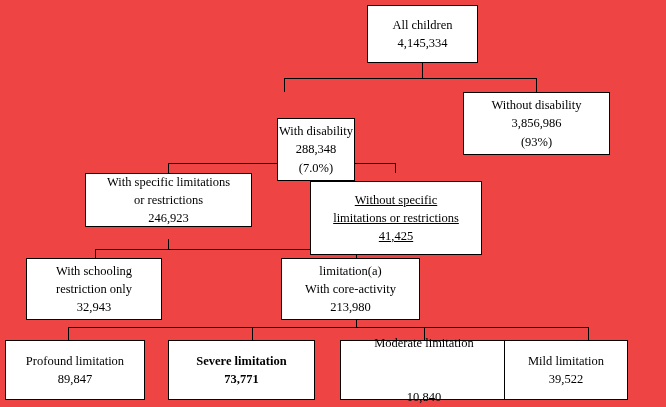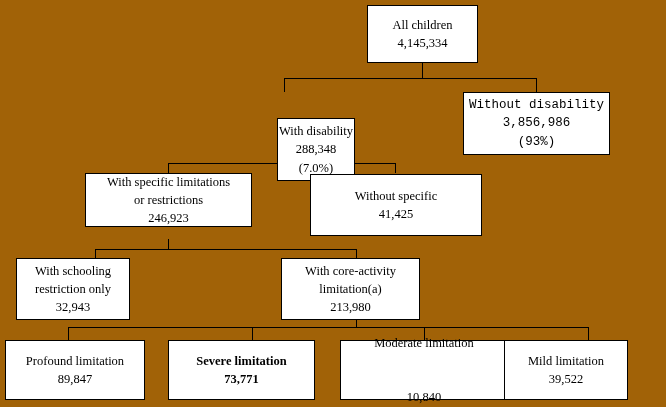--- a/index.html
+++ b/index.html
@@ -4,21 +4,21 @@
 <style>
   html, body {
     margin: 0;
     padding: 0;
     background: #ffffff;
   }
   #chart-root {
     position: relative;
     width: 666px;
     height: 407px;
-    background: #a16207;
+    background: #ef4444;
     font-family: "Liberation Serif", "DejaVu Serif", serif;
     overflow: hidden;
   }
   .node {
     position: absolute;
     box-sizing: border-box;
     border: 1px solid #000000;
     background: #ffffff;
     display: flex;
     flex-direction: column;
@@ -56,56 +56,57 @@
   <div class="connector h" style="left:284px; top:78px; width:253px;"></div>
   <div class="connector v" style="left:284px; top:78px; height:14px;"></div>
   <div class="connector v" style="left:536px; top:78px; height:14px;"></div>
 
   <div class="node" style="left:277px; top:92px; width:78px; height:63px;margin-top:26px;">
     <span class="ln">With disability</span>
     <span class="ln">288,348</span>
     <span class="ln">(7.0%)</span>
   </div>
 
-  <div class="node" style="left:463px; top:92px; width:147px; height:63px;font-family:Liberation Mono, monospace;">
+  <div class="node" style="left:463px; top:92px; width:147px; height:63px;">
     <span class="ln">Without disability</span>
     <span class="ln">3,856,986</span>
     <span class="ln">(93%)</span>
   </div>
 
   <div class="connector v" style="left:316px; top:155px; height:8px;"></div>
   <div class="connector h" style="left:168px; top:163px; width:228px;"></div>
   <div class="connector v" style="left:168px; top:163px; height:10px;"></div>
   <div class="connector v" style="left:395px; top:163px; height:10px;"></div>
 
   <div class="node" style="left:85px; top:173px; width:167px; height:54px;">
     <span class="ln">With specific limitations</span>
     <span class="ln">or restrictions</span>
     <span class="ln">246,923</span>
   </div>
 
-  <div class="node" style="left:310px; top:174px; width:172px; height:62px;">
+  <div class="node" style="left:310px; top:181px; width:172px; height:74px;text-decoration:underline;">
     <span class="ln">Without specific</span>
+    <span class="ln">limitations or restrictions</span>
     <span class="ln">41,425</span>
   </div>
 
   <div class="connector v" style="left:168px; top:239px; height:10px;"></div>
   <div class="connector h" style="left:95px; top:249px; width:262px;"></div>
   <div class="connector v" style="left:95px; top:249px; height:9px;"></div>
   <div class="connector v" style="left:356px; top:249px; height:9px;"></div>
 
-  <div class="node" style="left:16px; top:258px; width:114px; height:62px;">
+  <div class="node" style="left:26px; top:258px; width:136px; height:62px;">
     <span class="ln">With schooling</span>
     <span class="ln">restriction only</span>
     <span class="ln">32,943</span>
   </div>
 
   <div class="node" style="left:281px; top:258px; width:139px; height:62px;">
+    <span class="ln">limitation(a)</span>
     <span class="ln">With core-activity</span>
-    <span class="ln">limitation(a)</span>
     <span class="ln">213,980</span>
   </div>
 
   <div class="connector v" style="left:356px; top:320px; height:7px;"></div>
   <div class="connector h" style="left:68px; top:327px; width:520px;"></div>
   <div class="connector v" style="left:68px; top:327px; height:13px;"></div>
   <div class="connector v" style="left:252px; top:327px; height:13px;"></div>
   <div class="connector v" style="left:424px; top:327px; height:13px;"></div>
   <div class="connector v" style="left:588px; top:327px; height:13px;"></div>
 

